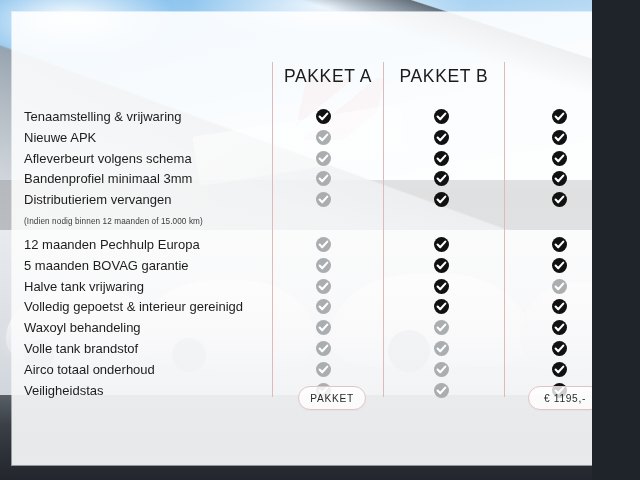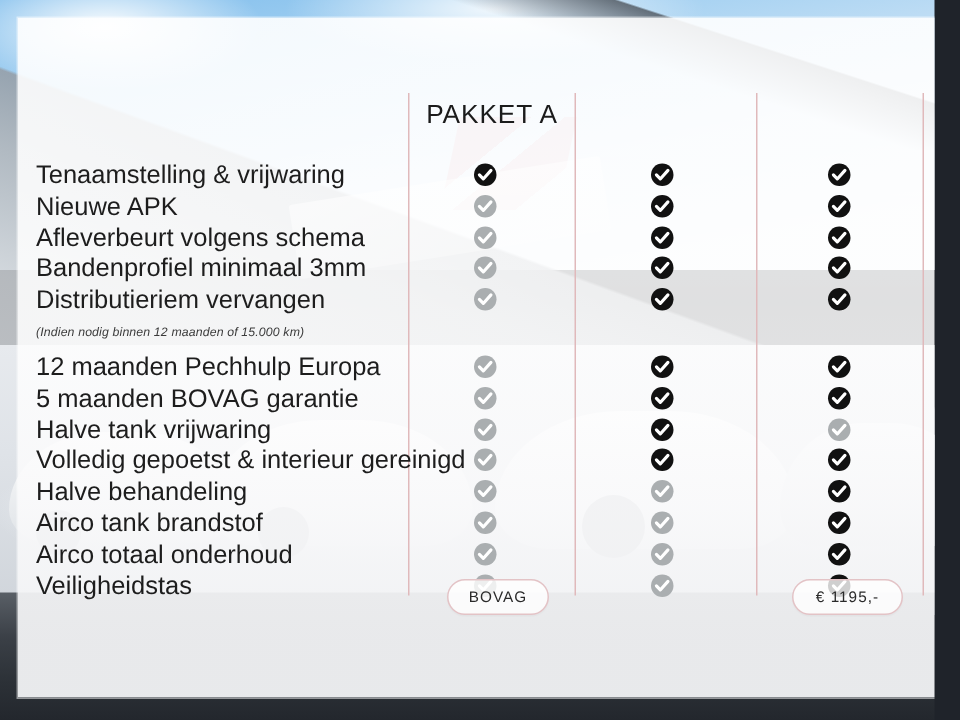--- a/index.html
+++ b/index.html
@@ -3,21 +3,21 @@
 <meta charset="utf-8">
 <style>
   html,body{margin:0;padding:0;}
   body{
     width:640px;height:480px;overflow:hidden;
     font-family:"Liberation Sans","DejaVu Sans",sans-serif;
     background:#1f232a;
   }
 
   
-  #stage{position:relative;width:592px;height:480px;overflow:hidden;padding-left:31px;}
+  #stage{position:relative;width:592px;height:480px;overflow:hidden;}
 
   .bg-sky{
     position:absolute;left:0;top:0;width:640px;height:180px;
     background:
       radial-gradient(ellipse 150px 60px at 70px 18px, rgba(255,255,255,.95), rgba(255,255,255,0) 70%),
       radial-gradient(ellipse 200px 50px at 330px 6px, rgba(255,255,255,.85), rgba(255,255,255,0) 70%),
       linear-gradient(170deg,#7fbdec 0%, #a9d3f2 28%, #d9e9f7 58%, #eef4fa 85%);
   }
   .bg-building{
     position:absolute;left:0;top:0;width:640px;height:300px;
@@ -68,25 +68,25 @@
   .divider{position:absolute;top:62px;width:1px;height:335px;background:#e0b9bb;}
 
   .col-head{
     position:absolute;top:66px;
     font-size:17.5px;color:#1b1b1b;letter-spacing:.6px;
     text-align:center;white-space:nowrap;
   }
 
   .feature{
     position:absolute;left:24px;
-    font-size:17px;color:#1d1d1d;white-space:nowrap;
+    font-size:13px;color:#1d1d1d;white-space:nowrap;
     line-height:14px;
   }
   .feature.note{
-    font-size:8.2px;font-style:italic;color:#3a3a3a;letter-spacing:.1px;
+    font-size:8.2px;color:#3a3a3a;letter-spacing:.1px;
   }
 
   .check{
     position:absolute;width:15px;height:15px;border-radius:50%;
   }
   .check.on{background:#111111;}
   .check.off{background:#aaaeb0;}
   .check svg{position:absolute;left:0;top:0;}
 
   .price{
@@ -121,20 +121,21 @@
   <div class="bg-asphalt"></div>
 
   <div class="card"></div>
 
   <div class="divider" style="left:272px;"></div>
   <div class="divider" style="left:383px;"></div>
   <div class="divider" style="left:504px;"></div>
   <div class="divider" style="left:615px;"></div>
 
   <div class="col-head" style="left:276px;width:104px;">PAKKET A</div>
+  <div class="col-head" style="left:388px;width:112px;">PAKKET B</div>
 
   <div id="rows">
       <div class="feature" style="top: 110px;">Tenaamstelling &amp; vrijwaring</div>
       <div class="check on" style="left: 315.5px; top: 109px;">
         <svg width="15" height="15" viewBox="0 0 15 15" aria-hidden="true">
           <path d="M3.6 7.6 L6.2 10.3 L11.3 4.6" fill="none" stroke="#ffffff" stroke-width="2.1" stroke-linecap="round" stroke-linejoin="round"></path>
         </svg>
       </div>
       <div class="check on" style="left: 433.5px; top: 109px;">
         <svg width="15" height="15" viewBox="0 0 15 15" aria-hidden="true">
@@ -268,37 +269,37 @@
       <div class="check on" style="left: 433.5px; top: 299.4px;">
         <svg width="15" height="15" viewBox="0 0 15 15" aria-hidden="true">
           <path d="M3.6 7.6 L6.2 10.3 L11.3 4.6" fill="none" stroke="#ffffff" stroke-width="2.1" stroke-linecap="round" stroke-linejoin="round"></path>
         </svg>
       </div>
       <div class="check on" style="left: 551.5px; top: 299.4px;">
         <svg width="15" height="15" viewBox="0 0 15 15" aria-hidden="true">
           <path d="M3.6 7.6 L6.2 10.3 L11.3 4.6" fill="none" stroke="#ffffff" stroke-width="2.1" stroke-linecap="round" stroke-linejoin="round"></path>
         </svg>
       </div>
-      <div class="feature" style="top: 321.2px;">Halve behandeling</div>
+      <div class="feature" style="top: 321.2px;">Waxoyl behandeling</div>
       <div class="check off" style="left: 315.5px; top: 320.2px;">
         <svg width="15" height="15" viewBox="0 0 15 15" aria-hidden="true">
           <path d="M3.6 7.6 L6.2 10.3 L11.3 4.6" fill="none" stroke="#ffffff" stroke-width="2.1" stroke-linecap="round" stroke-linejoin="round"></path>
         </svg>
       </div>
       <div class="check off" style="left: 433.5px; top: 320.2px;">
         <svg width="15" height="15" viewBox="0 0 15 15" aria-hidden="true">
           <path d="M3.6 7.6 L6.2 10.3 L11.3 4.6" fill="none" stroke="#ffffff" stroke-width="2.1" stroke-linecap="round" stroke-linejoin="round"></path>
         </svg>
       </div>
       <div class="check on" style="left: 551.5px; top: 320.2px;">
         <svg width="15" height="15" viewBox="0 0 15 15" aria-hidden="true">
           <path d="M3.6 7.6 L6.2 10.3 L11.3 4.6" fill="none" stroke="#ffffff" stroke-width="2.1" stroke-linecap="round" stroke-linejoin="round"></path>
         </svg>
       </div>
-      <div class="feature" style="top: 342px;">Airco tank brandstof</div>
+      <div class="feature" style="top: 342px;">Volle tank brandstof</div>
       <div class="check off" style="left: 315.5px; top: 341px;">
         <svg width="15" height="15" viewBox="0 0 15 15" aria-hidden="true">
           <path d="M3.6 7.6 L6.2 10.3 L11.3 4.6" fill="none" stroke="#ffffff" stroke-width="2.1" stroke-linecap="round" stroke-linejoin="round"></path>
         </svg>
       </div>
       <div class="check off" style="left: 433.5px; top: 341px;">
         <svg width="15" height="15" viewBox="0 0 15 15" aria-hidden="true">
           <path d="M3.6 7.6 L6.2 10.3 L11.3 4.6" fill="none" stroke="#ffffff" stroke-width="2.1" stroke-linecap="round" stroke-linejoin="round"></path>
         </svg>
       </div>
@@ -334,16 +335,16 @@
           <path d="M3.6 7.6 L6.2 10.3 L11.3 4.6" fill="none" stroke="#ffffff" stroke-width="2.1" stroke-linecap="round" stroke-linejoin="round"></path>
         </svg>
       </div>
       <div class="check on" style="left: 551.5px; top: 382.6px;">
         <svg width="15" height="15" viewBox="0 0 15 15" aria-hidden="true">
           <path d="M3.6 7.6 L6.2 10.3 L11.3 4.6" fill="none" stroke="#ffffff" stroke-width="2.1" stroke-linecap="round" stroke-linejoin="round"></path>
         </svg>
       </div>
     </div>
 
-  <div class="price" style="left:298px;top:386px;width:66px;">BOVAG</div>
+  <div class="price" style="left:298px;top:386px;width:66px;">PAKKET</div>
   <div class="price" style="left:528px;width:72px;top:386px;text-align:right;">€ 1195,-</div>
 
 </div>
 
 </body></html>

